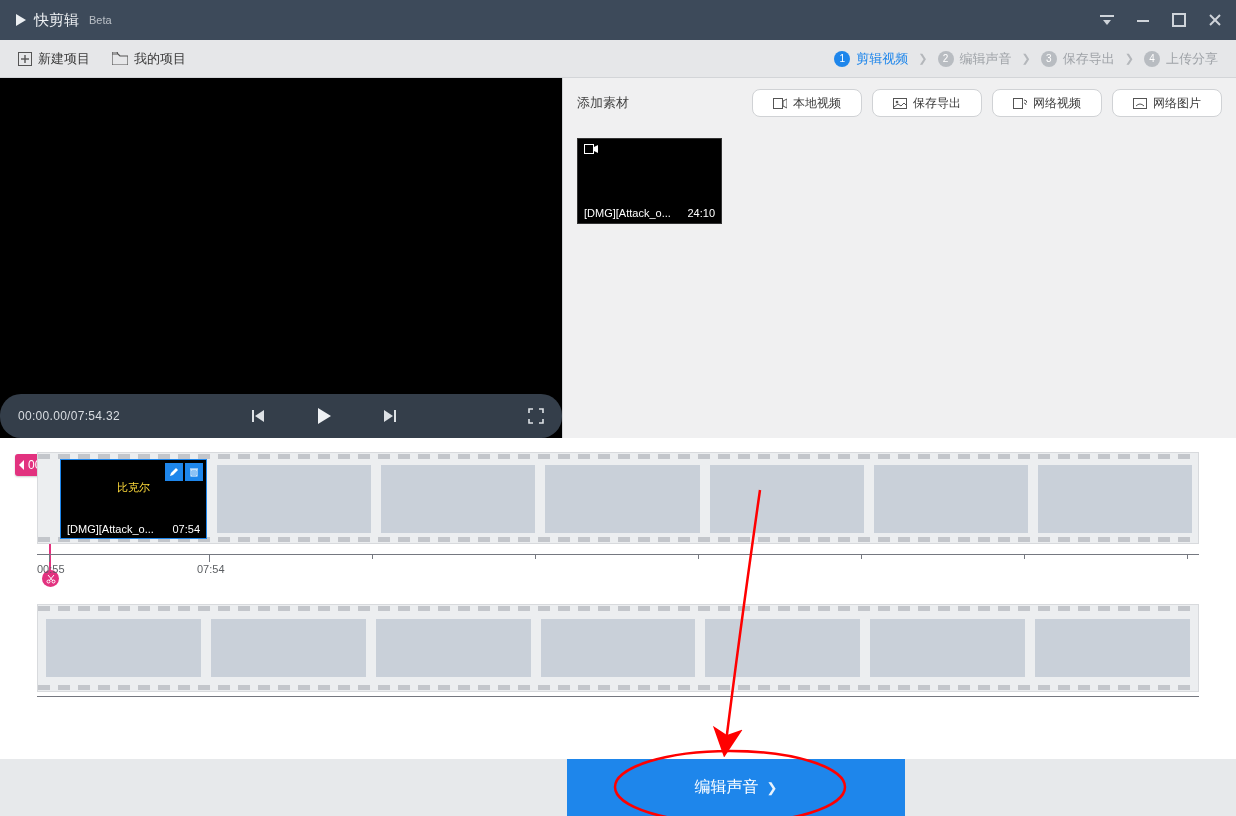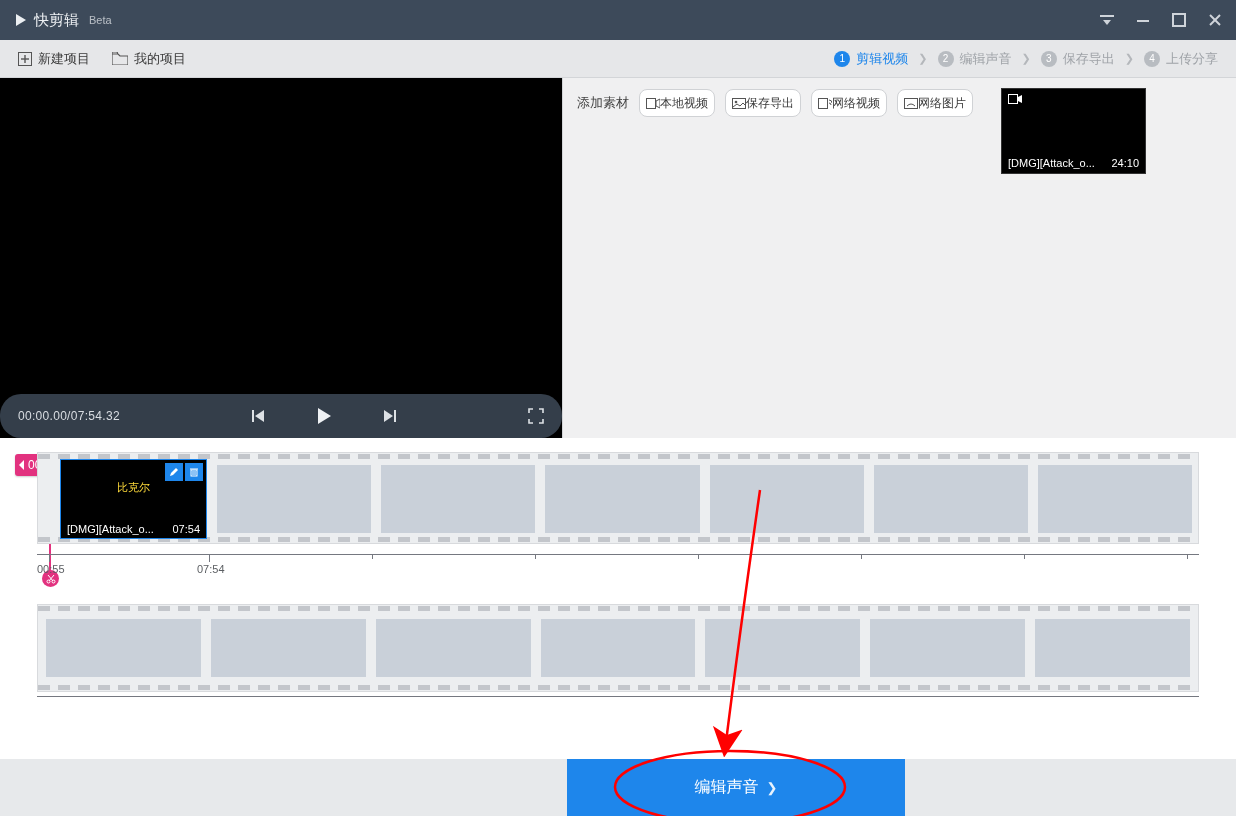--- a/index.html
+++ b/index.html
@@ -29,24 +29,24 @@
   
   .mid { display:flex; height:360px; }
   .player { width:562px; background:#000; display:flex; flex-direction:column; }
   .preview { flex:1; background:#000; }
   .controls { height:44px; background:#343e4a; display:flex; align-items:center; padding:0 18px; color:#d9dde2; font-size:12px;border-radius:21px; }
   .controls .time { font-size:12px; letter-spacing:.3px; }
   .controls .ccenter { flex:1; display:flex; justify-content:center; align-items:center; gap:50px; }
   .controls .cbtn { cursor:pointer; display:flex; }
   .controls .right { display:flex; }
 
-  .materials { flex:1; background:#f0f0f1; border-left:1px solid #d3d5d8; display:flex; flex-direction:row; }
+  .materials { flex:1; background:#f0f0f1; border-left:1px solid #d3d5d8; display:flex; flex-direction:column; }
   .mat-head { height:50px; display:flex; align-items:center; padding:0 14px; gap:10px; }
   .mat-head .title { font-size:13px; color:#444; margin-right:auto; }
-  .mat-btn { height:28px; padding:0 6px; background:#fff; border:1px solid #d0d2d5; border-radius:8px; font-size:12px; color:#3a3a3a; display:flex; align-items:center; cursor:pointer; }
+  .mat-btn { height:28px; padding:0 20px; background:#fff; border:1px solid #d0d2d5; border-radius:8px; font-size:12px; color:#3a3a3a; display:flex; align-items:center; gap:6px; cursor:pointer; }
   .mat-body { flex:1; padding:10px 14px; display:flex; align-content:flex-start; flex-wrap:wrap; gap:10px; }
   .mat-item { width:145px; height:86px; background:#000; border:1px solid #333; position:relative; cursor:pointer; }
   .mat-item .cam { position:absolute; top:4px; left:6px; color:#fff; font-size:12px; }
   .mat-item .bar { position:absolute; left:0; right:0; bottom:0; height:20px; background:#000; color:#fff; font-size:11px; display:flex; align-items:center; padding:0 6px; }
   .mat-item .bar .dur { margin-left:auto; }
 
   
   .timeline { padding:0; margin-top:14px; }
   .playhead { position:absolute; left:15px; top:454px; display:flex; align-items:center; background:#e2327f; color:#fff; height:22px; border-radius:3px; padding:0 4px; font-size:12px; gap:4px; box-shadow:0 1px 2px rgba(0,0,0,.2); }
   .playhead .tri { width:0;height:0;border-top:5px solid transparent;border-bottom:5px solid transparent;border-right:5px solid #fff; }

